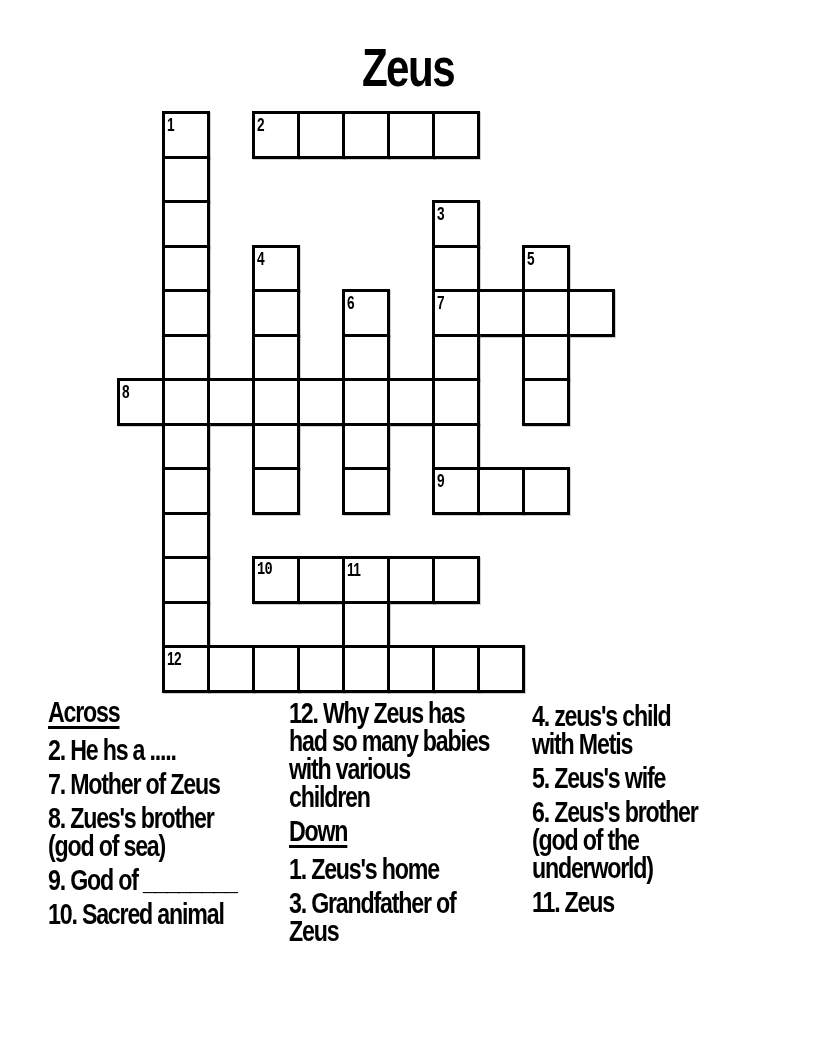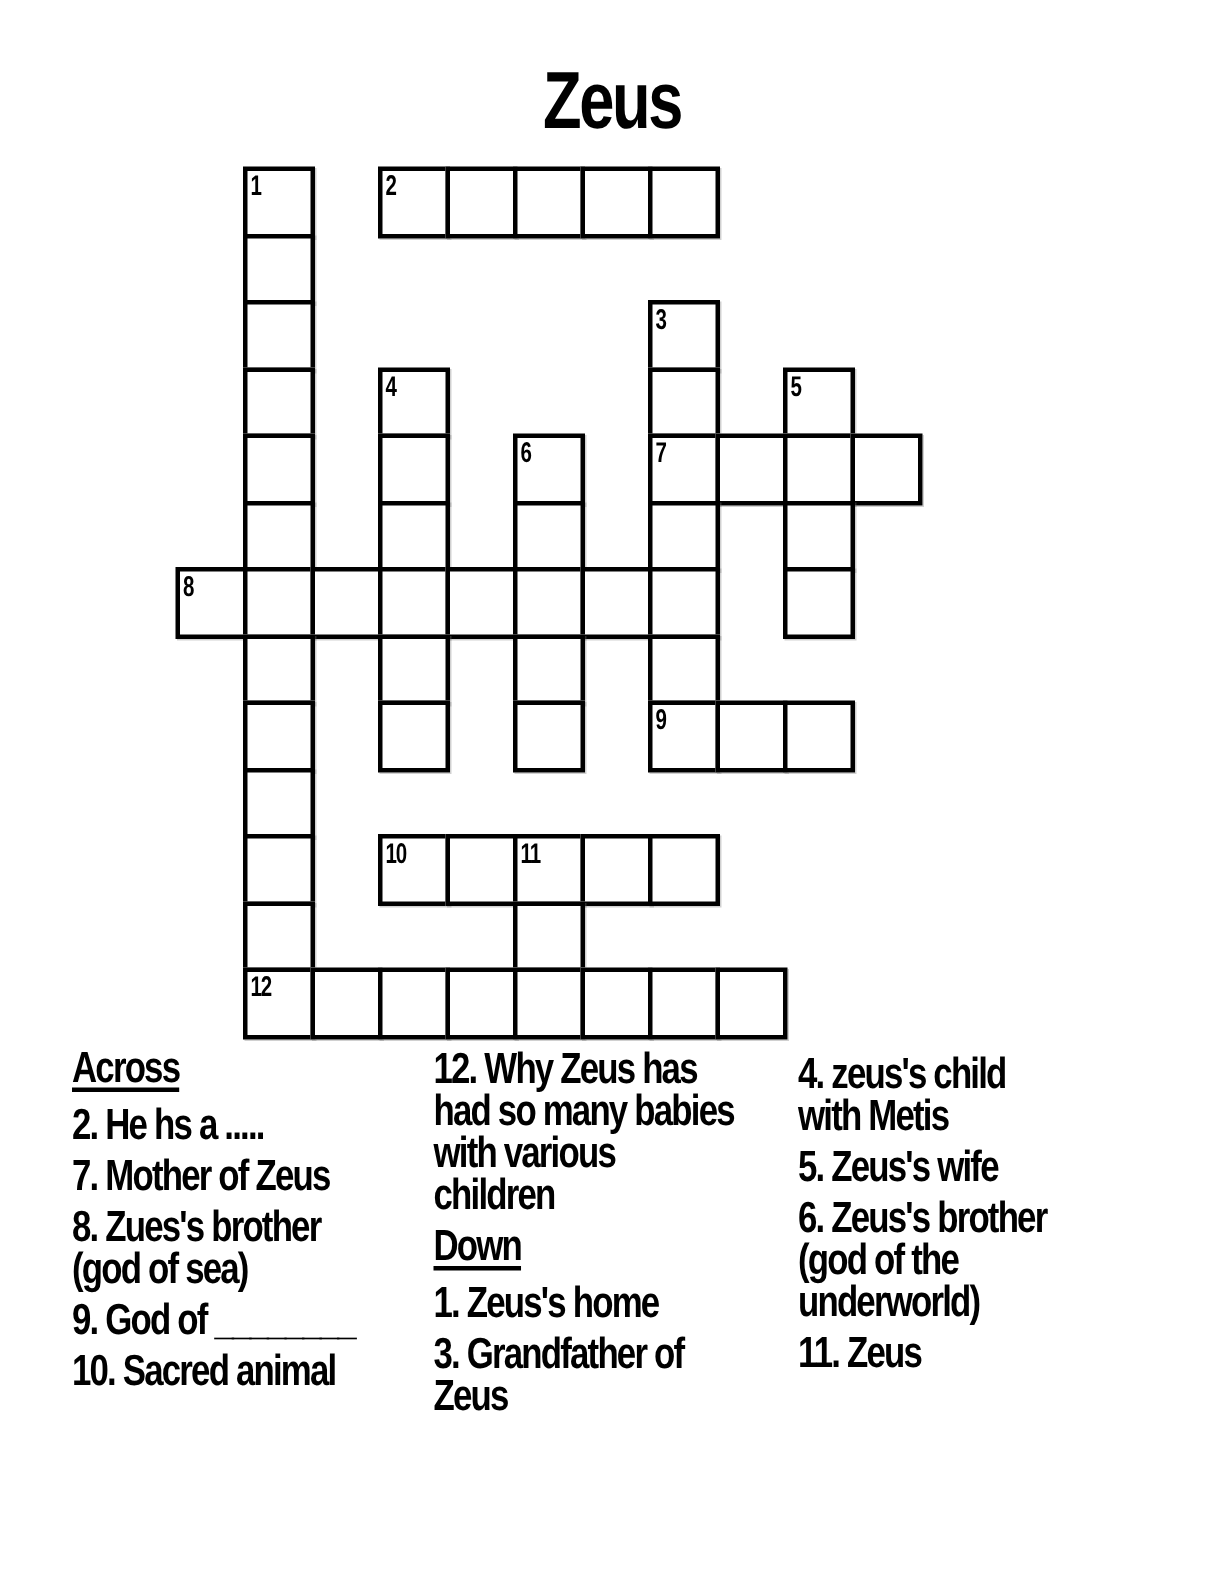--- a/index.html
+++ b/index.html
@@ -125,21 +125,21 @@
       <div class="cell" style="left: 162px; top: 467px;"></div>
       <div class="cell" style="left: 252px; top: 467px;"></div>
       <div class="cell" style="left: 342px; top: 467px;"></div>
       <div class="cell" style="left: 432px; top: 467px;">
         <span class="num">9</span>
       </div>
       <div class="cell" style="left: 477px; top: 467px;"></div>
       <div class="cell" style="left: 522px; top: 467px;"></div>
       <div class="cell" style="left: 162px; top: 511.5px;"></div>
       <div class="cell" style="left: 162px; top: 556px;"></div>
-      <div class="cell" style="left: 252px; top: 556px;">
+      <div class="cell" style="left: 252px; top: 556px; font-family: Liberation Mono, monospace;">
         <span class="num">10</span>
       </div>
       <div class="cell" style="left: 297px; top: 556px;"></div>
       <div class="cell" style="left: 342px; top: 556px;">
         <span class="num">11</span>
       </div>
       <div class="cell" style="left: 387px; top: 556px;"></div>
       <div class="cell" style="left: 432px; top: 556px;"></div>
       <div class="cell" style="left: 162px; top: 600.5px;"></div>
       <div class="cell" style="left: 342px; top: 600.5px;"></div>

